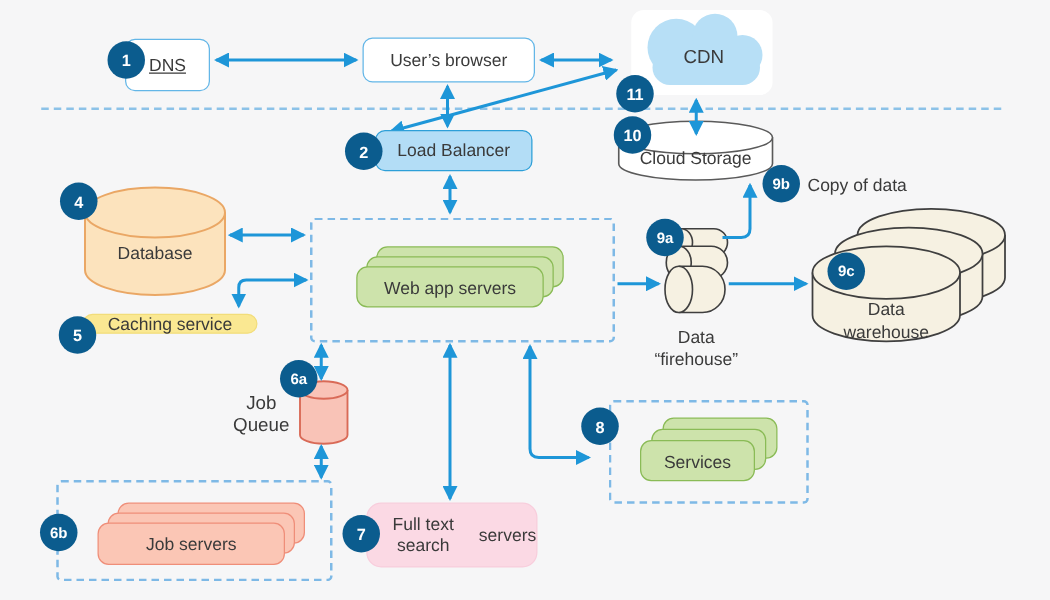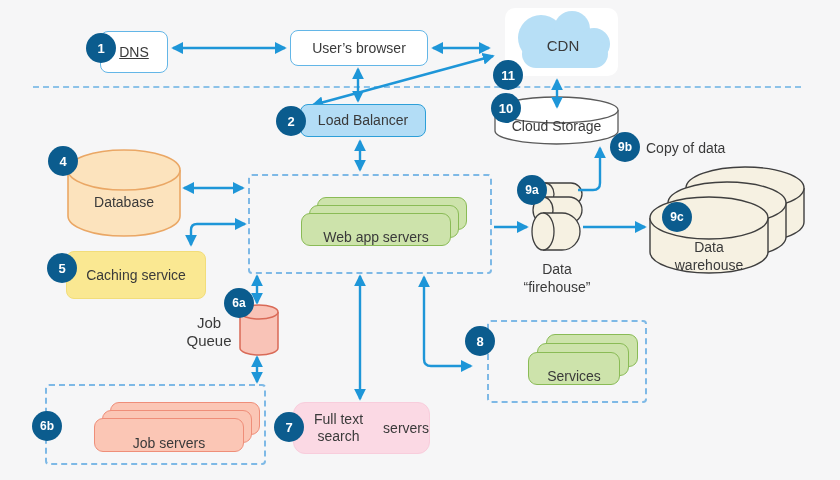--- a/index.html
+++ b/index.html
@@ -16,21 +16,21 @@
     border-radius:8px;font-size:14px;color:#3a3a3a;text-align:center;line-height:17px;
     box-sizing:border-box;
   }
   .box.white{background:#ffffff;border:1.5px solid #63b6e7;}
   .box.blue{background:#b3ddf6;border:1.5px solid #2d9fd8;}
   .box.yellow{background:#fae892;border:1.5px solid #f2dd7a;}
   .box.pink{background:#fbd9e4;border:1.5px solid #f8cddc;border-radius:12px;}
   
   .card{
     position:absolute;width:150px;height:33px;border-radius:9px;box-sizing:border-box;
-    display:flex;align-items:flex-end;justify-content:center;font-size:14px;margin-left:16px;
+    display:flex;align-items:center;justify-content:center;font-size:14px;
   }
   .card.green{background:#cde3ab;border:1.5px solid #8abb56;}
   .card.salmon{background:#fbc6b5;border:1.5px solid #ef8e79;}
   .card.svc{width:92px;}
   
   .dashed-box{
     position:absolute;border:2px dashed #7eb9e6;border-radius:4px;box-sizing:border-box;
     background:transparent;
   }
   .sep-line{
@@ -162,21 +162,21 @@
   <div class="node-text" style="left:74px;top:193px;width:100px;height:18px;">Database</div>
   <div class="badge" style="left:48px;top:146px;">4</div>
 
   <div class="dashed-box" style="left:248px;top:174px;width:244px;height:100px;"></div>
   <div class="card green" style="left:301px;top:197px;"></div>
   <div class="card green" style="left:293px;top:205px;"></div>
   <div class="card green" style="left:285px;top:213px;">
     <span>Web app servers</span>
   </div>
 
-  <div class="box yellow" style="left:66px;top:251px;width:140px;height:48px;">
+  <div class="box yellow" style="left:66px;top:251px;width:140px;height:16px;">
     <span>Caching service</span>
   </div>
   <div class="badge" style="left:47px;top:253px;">5</div>
 
   <div class="badge small" style="left:224px;top:288px;">6a</div>
   <div class="lbl center" style="left:181px;top:314px;width:56px;font-size:15px;">
     <span>Job</span><br>
     <span>Queue</span>
   </div>
 

